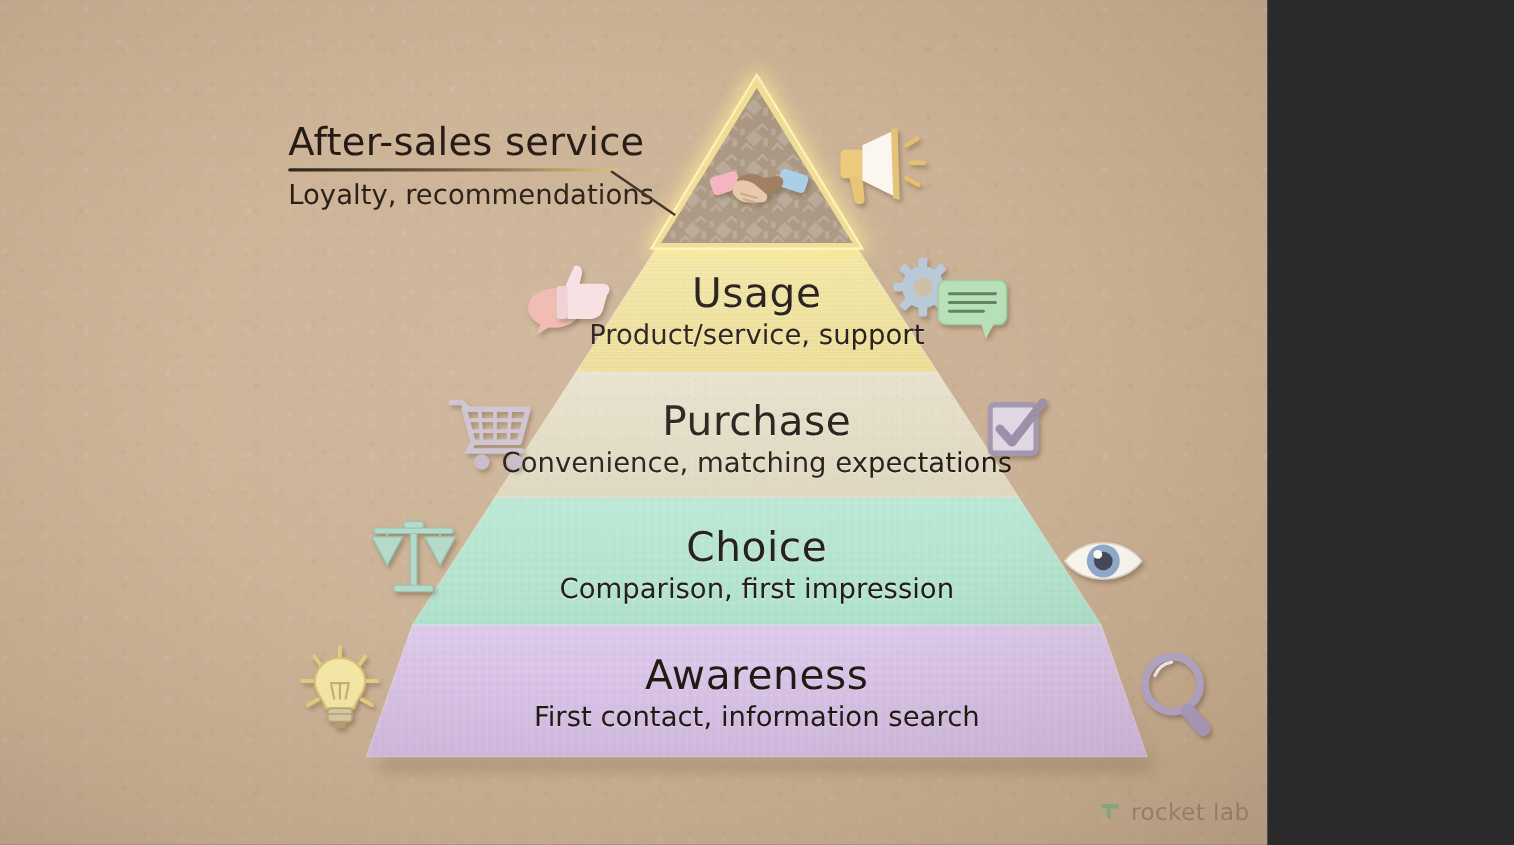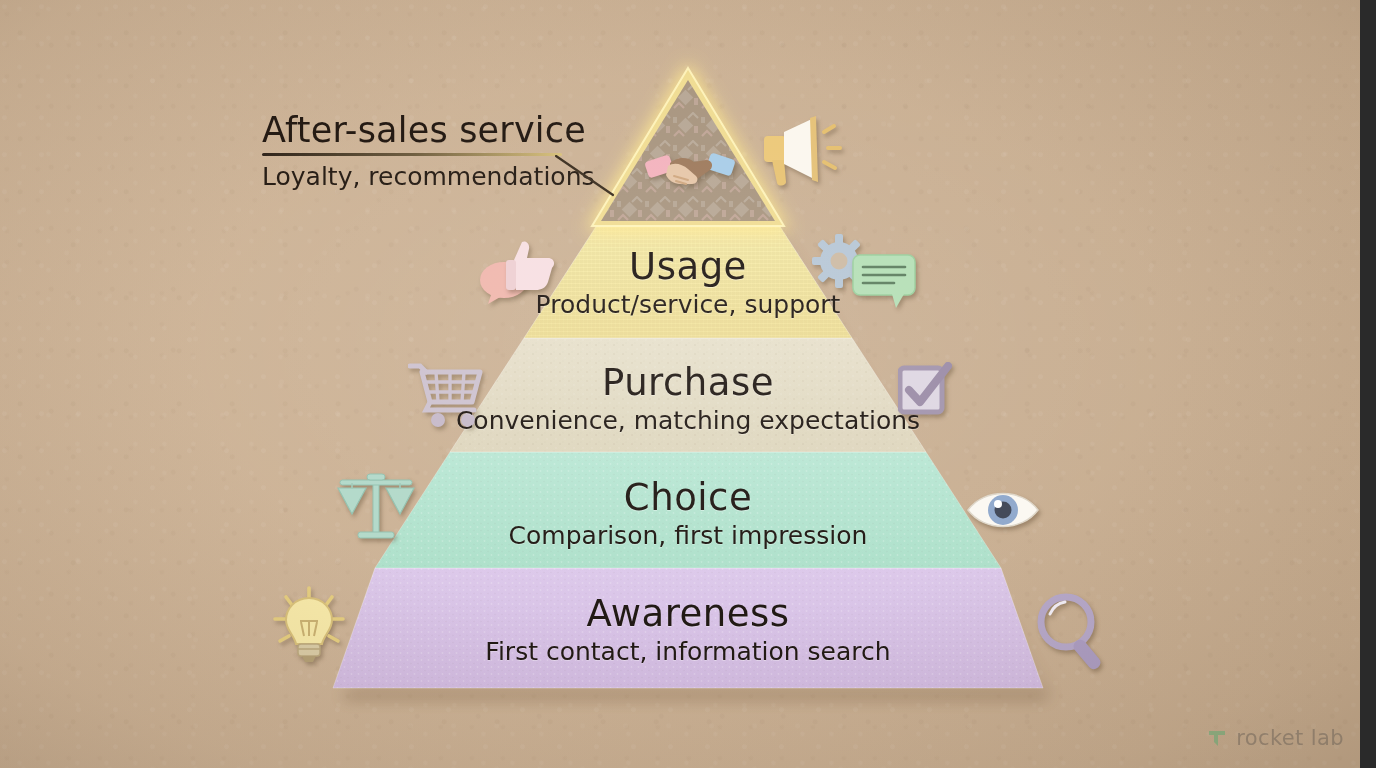--- a/index.html
+++ b/index.html
@@ -3,21 +3,21 @@
 <meta charset="utf-8">
 <title>Customer Journey Pyramid</title>
 <style>
   html, body {
     margin: 0;
     padding: 0;
     background: #2a2a2a;
   }
   #stage {
     position: relative;
-    width: 1360px;
+    width: 1152px;
     height: 768px;
     overflow: hidden;
     font-family: "DejaVu Sans", sans-serif;
     background-color: #c4b5fd;
   }
   
   #bg-texture {
     position: absolute;
     inset: 0;
     background-color: #cdb294;

